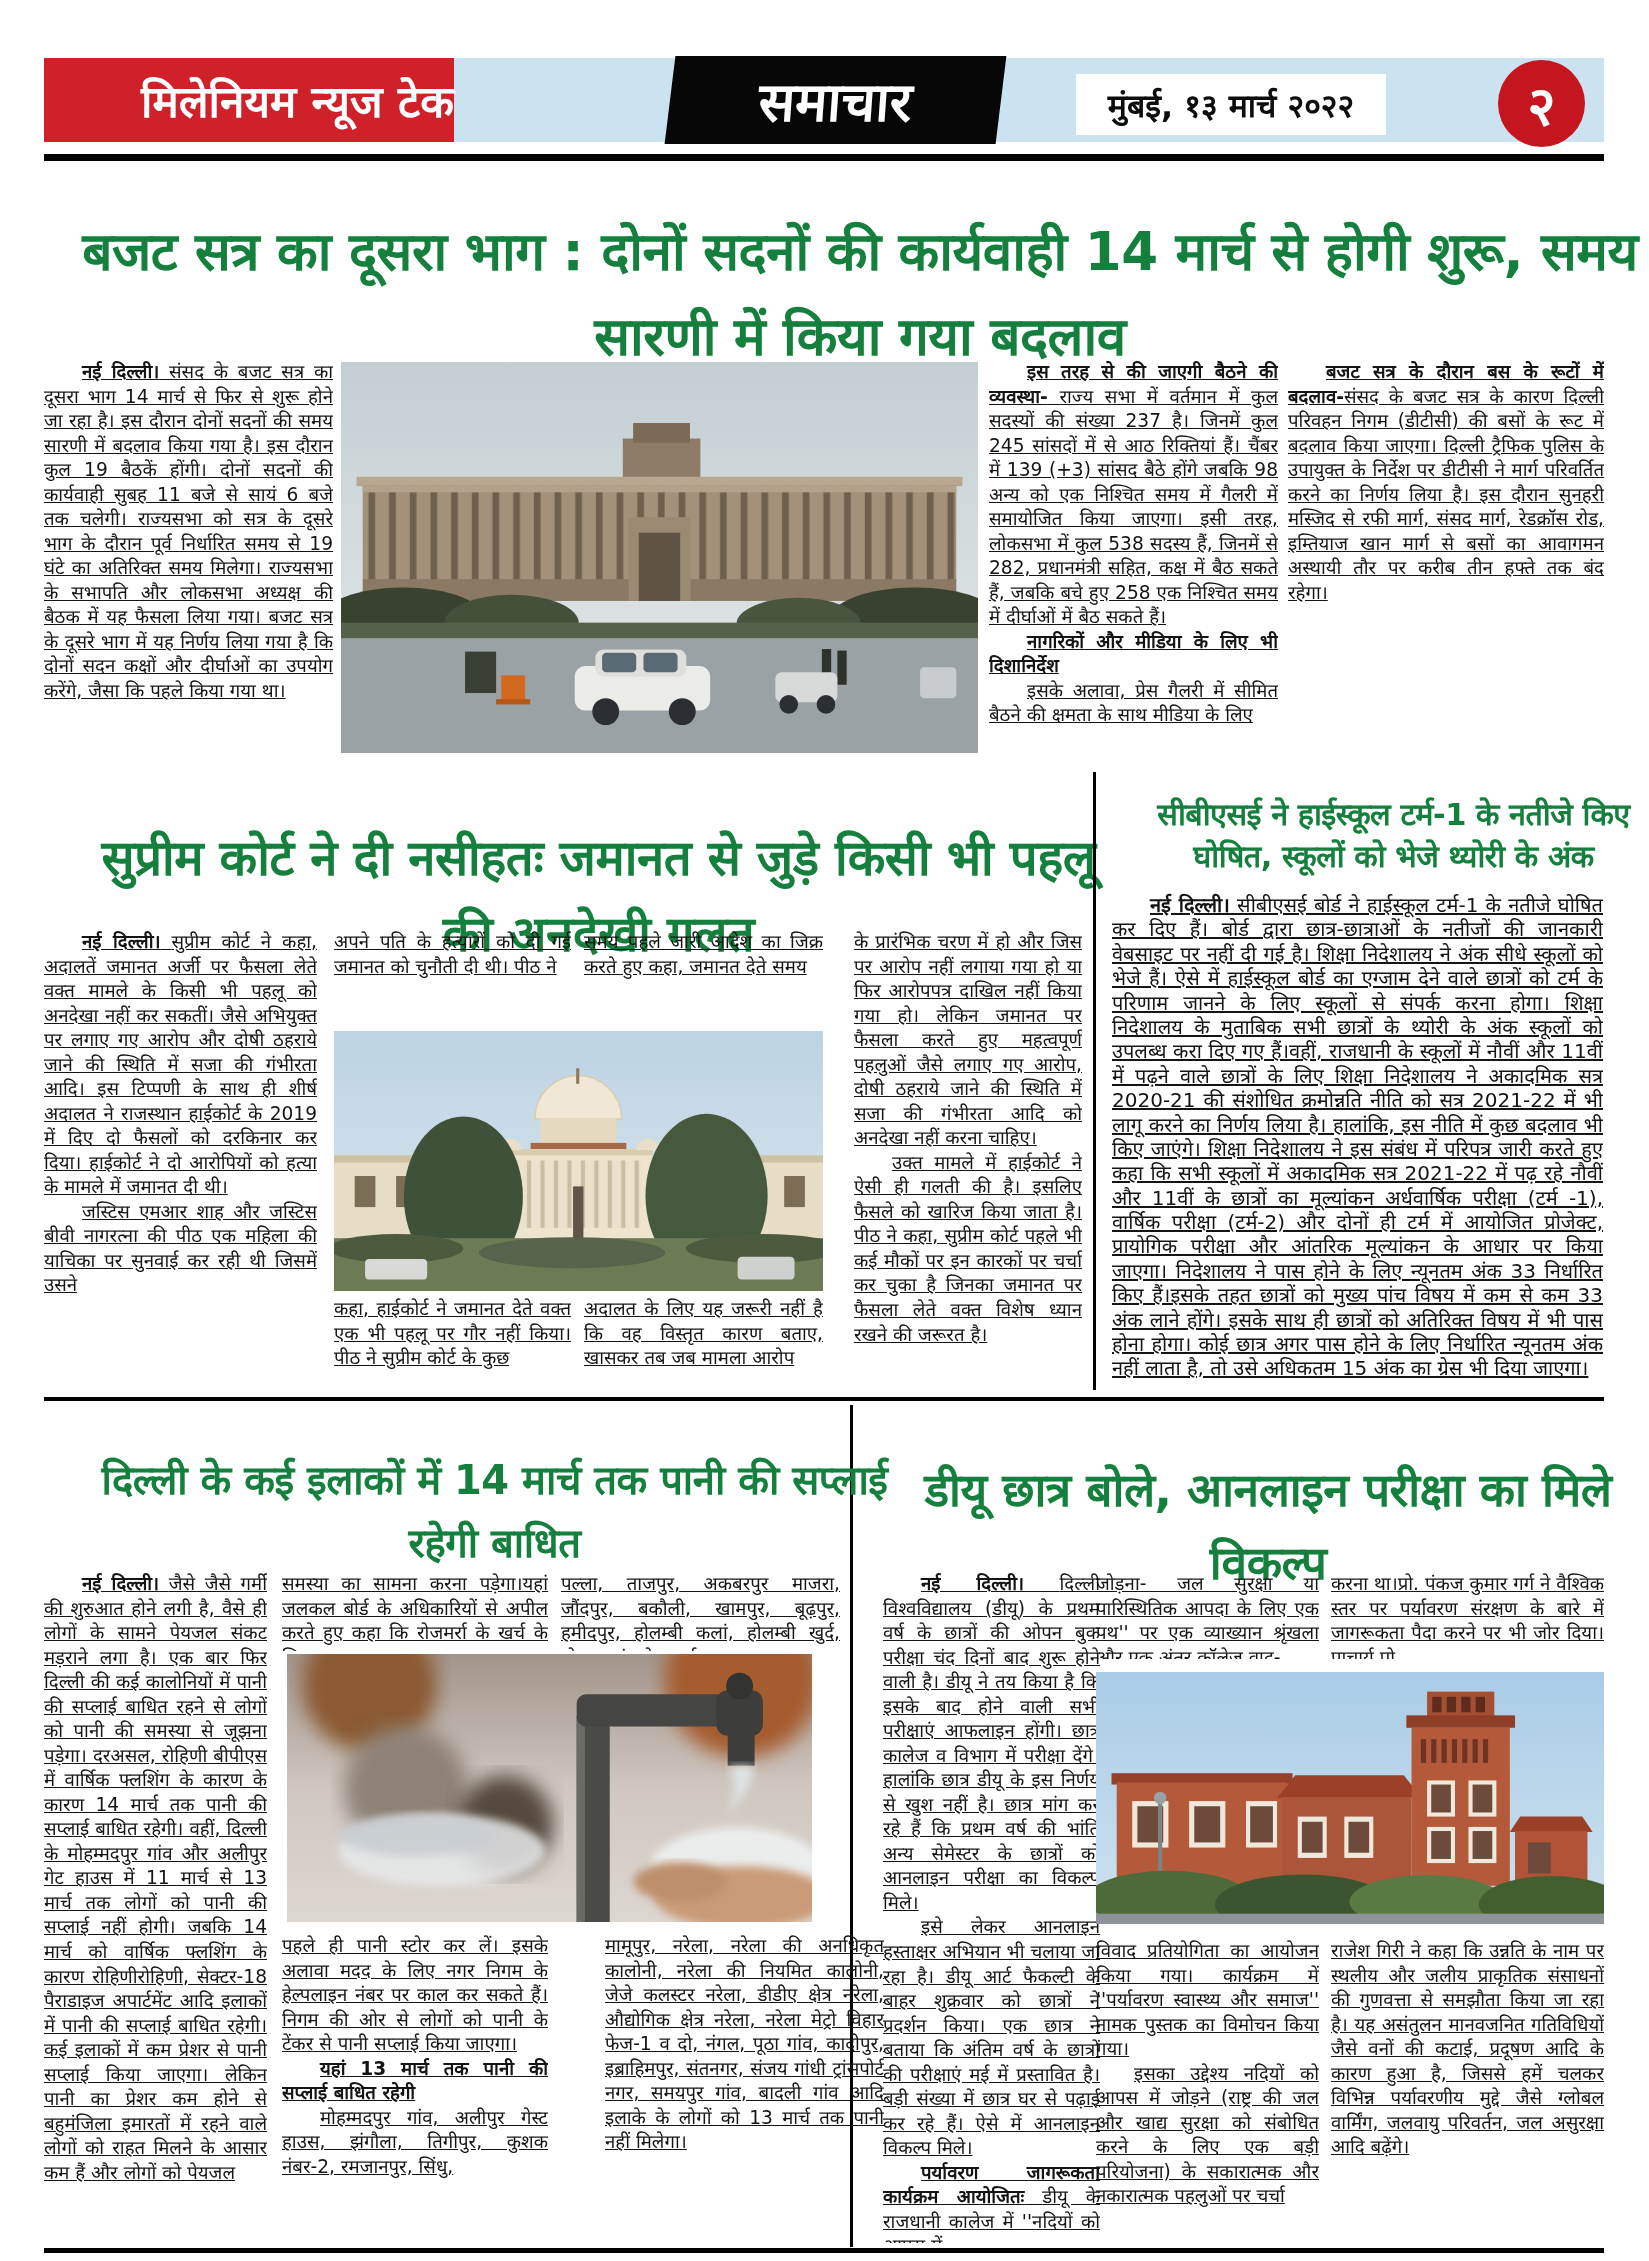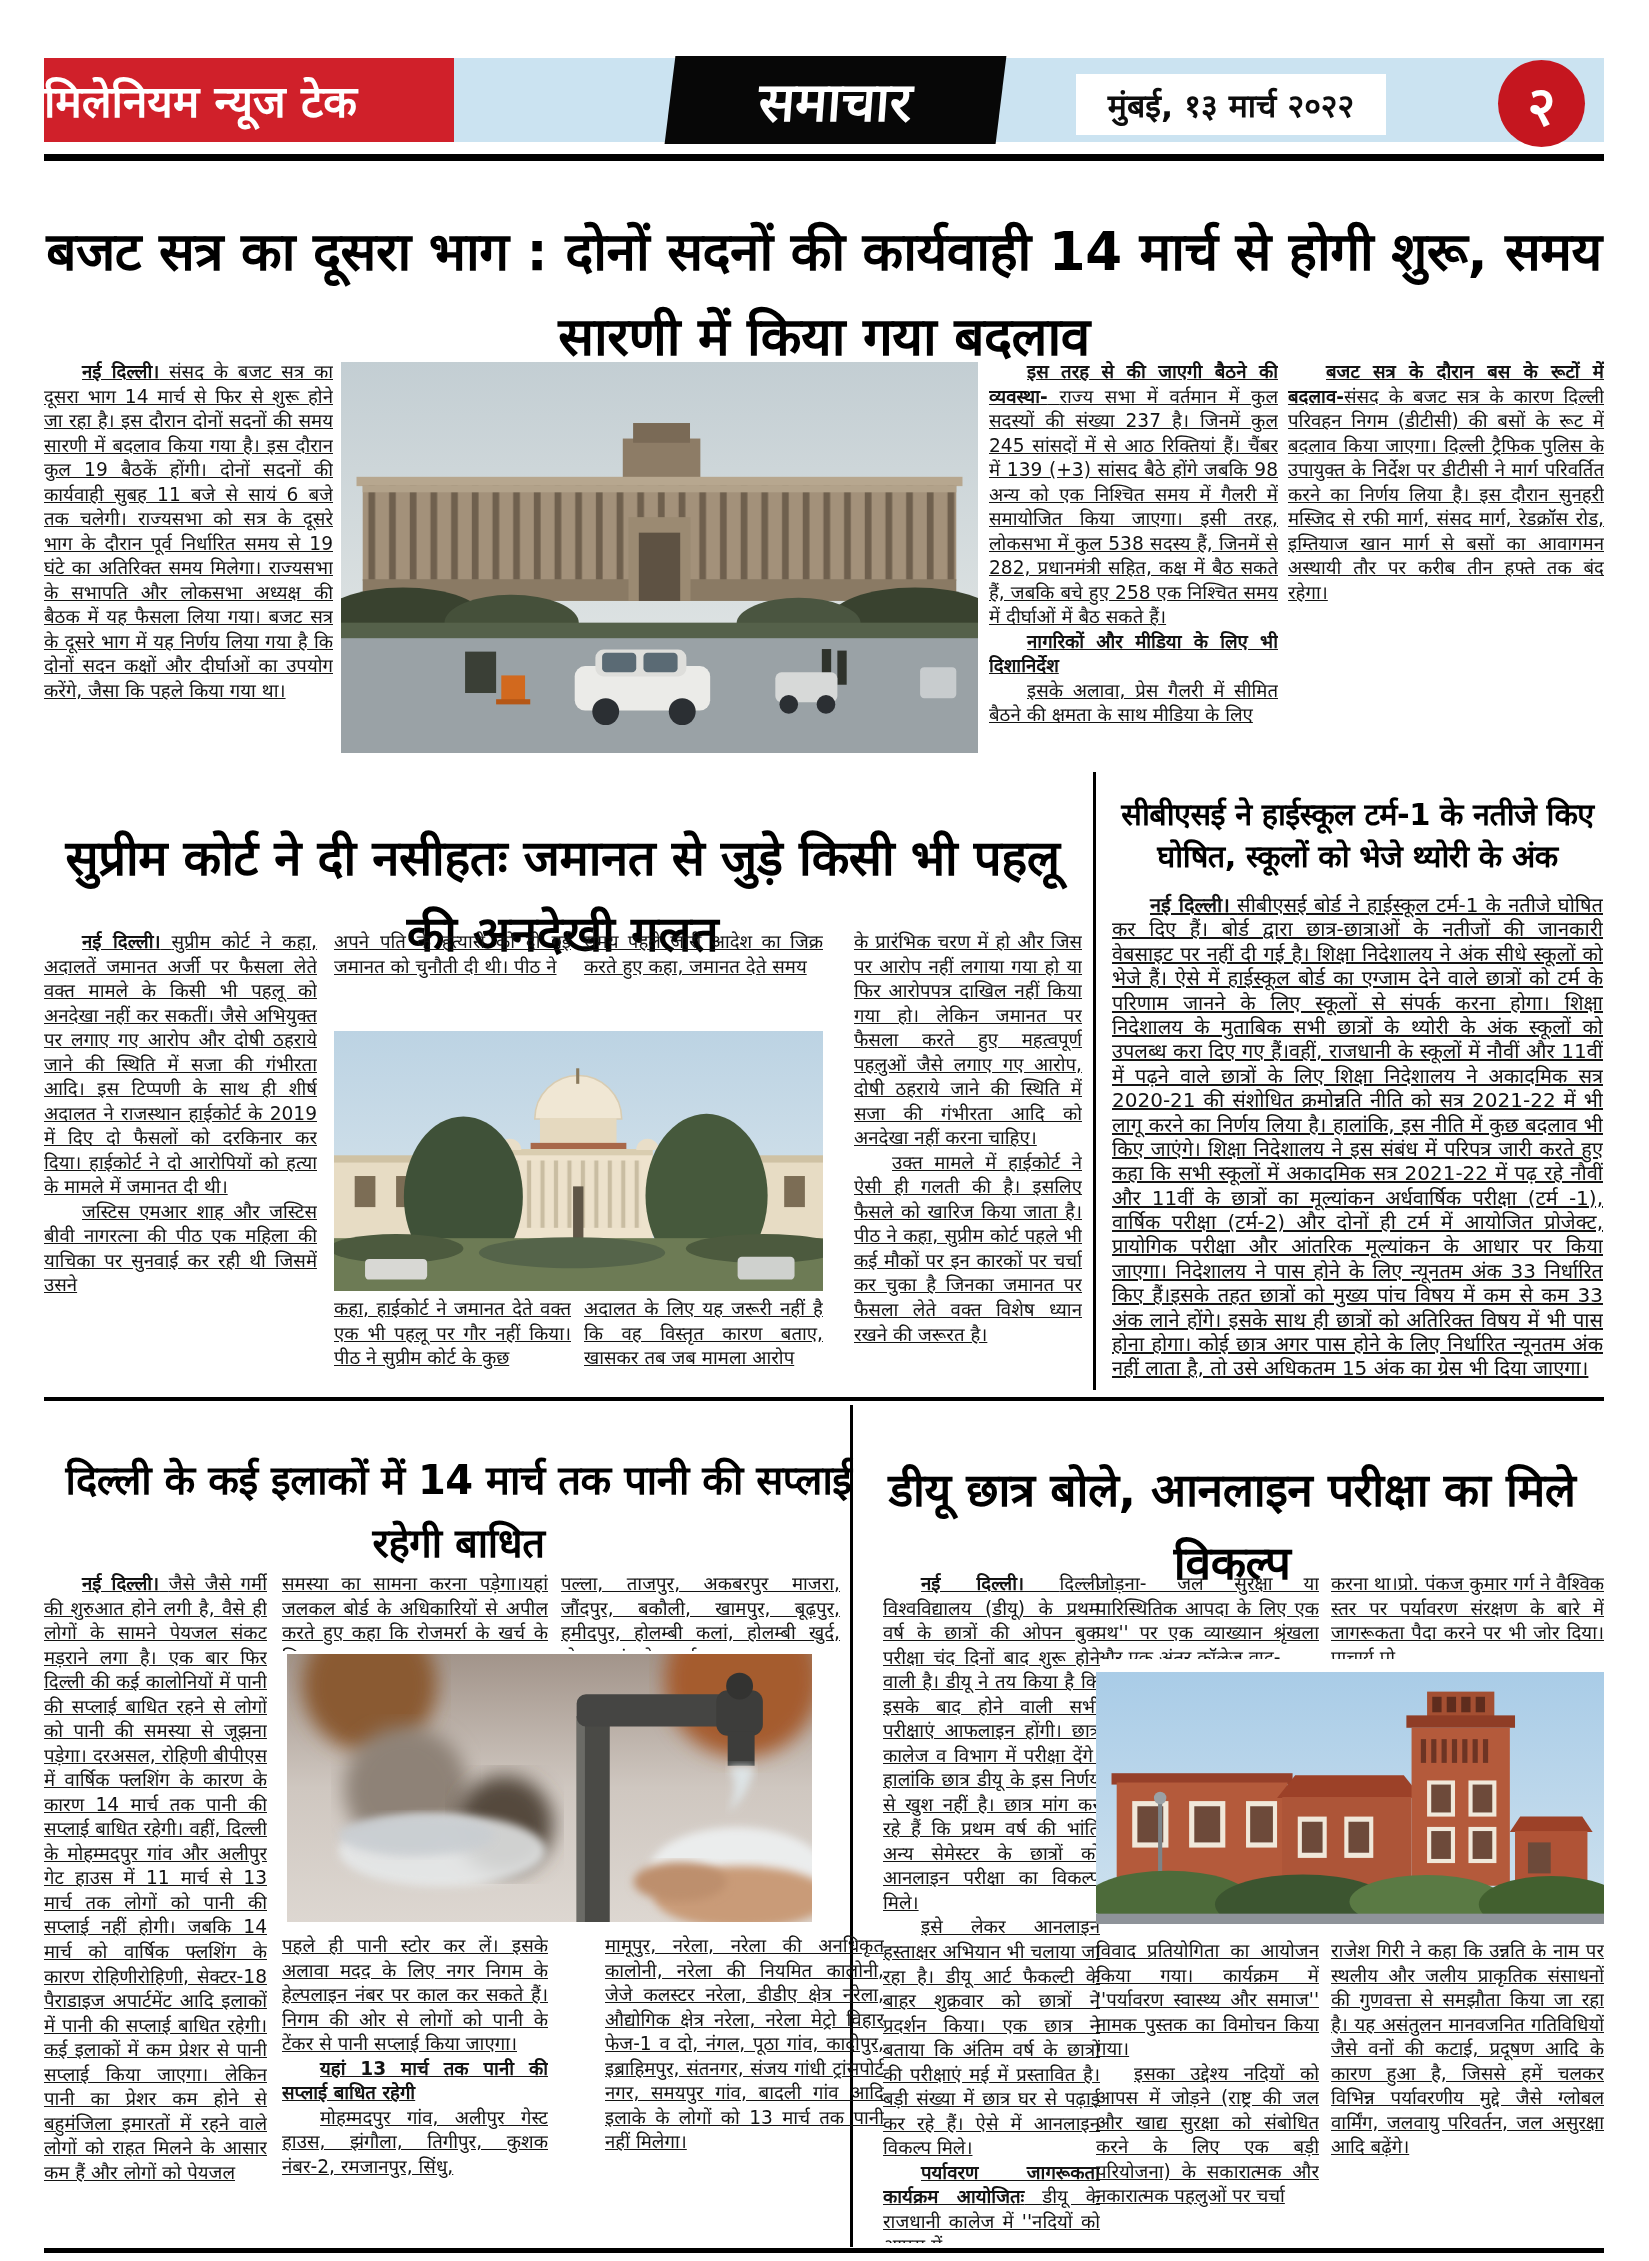--- a/index.html
+++ b/index.html
@@ -5,21 +5,21 @@
   html,body { margin:0; padding:0; background:#e8e8e8; }
   .page {
     position:relative; width:1650px; height:2261px; margin:0 auto;
     background:#ffffff; overflow:hidden;
     font-family:"DejaVu Sans", sans-serif; color:#141414;
   }
   .abs { position:absolute; }
 
   
   .brand-box { left:44px; top:58px; width:410px; height:84px; background:#d0202a;
-    display:flex; align-items:center; justify-content:flex-start; }
+    display:flex; align-items:center; justify-content:flex-end; }
   .brand-box span { color:#fff; font-size:44px; font-weight:800; white-space:nowrap; }
   .band { left:454px; top:58px; width:1150px; height:84px; background:#cbe3f1; }
   .section-box { left:670px; top:56px; width:331px; height:88px; background:#070707;
     transform:skewX(-7deg); display:flex; align-items:center; justify-content:center; }
   .section-box span { color:#fff; font-size:54px; font-weight:800; transform:skewX(3deg); }
   .date-box { left:1076px; top:74px; width:310px; height:61px; background:#ffffff;
     display:flex; align-items:center; justify-content:center; }
   .date-box span { font-size:32px; font-weight:700; color:#0d0d0d; white-space:nowrap; }
   .page-badge { left:1498px; top:60px; width:87px; height:87px; background:#c5161f;
     border-radius:50%; display:flex; align-items:center; justify-content:center; }
@@ -27,21 +27,21 @@
 
   
   .hrule, .vrule { background:#000; }
   #rule-top    { left:44px;  top:154px;  width:1560px; height:7.2px; }
   #hrule-mid   { left:44px;  top:1397px; width:1560px; height:3.6px; }
   #rule-bottom { left:44px;  top:2248px; width:1560px; height:5.2px; }
   #vrule-1 { left:1093px; top:772px; width:2.6px; height:618px; }
   #vrule-2 { left:850px; top:1405px; width:2.6px; height:842px; }
 
   
-  .headline { font-weight:800; color:#000000; text-align:center; letter-spacing:-0.5px; }
+  .headline { font-weight:800; color:#15803d; text-align:center; letter-spacing:-0.5px;margin-left:36px; }
   #headline-budget { left:44px;  top:173px;  width:1560px; font-size:53px; line-height:1.62; }
   #headline-sc     { left:44px;  top:780px; width:1037px; font-size:49px;  line-height:1.55; }
   #headline-cbse   { left:1112px;top:769px; width:491px;  font-size:30.5px;  line-height:1.38; }
   #headline-water  { left:60px;  top:1416px; width:797px; font-size:40px;  line-height:1.58; }
   #headline-du     { left:861px;top:1416px; width:742px; font-size:46px;  line-height:1.58; }
 
   
   .body-text { font-size:18.6px; line-height:1.32; text-align:justify; overflow:hidden; }
   .body-text p { margin:0;text-decoration:underline; }
   .indent { text-indent:38px; }

